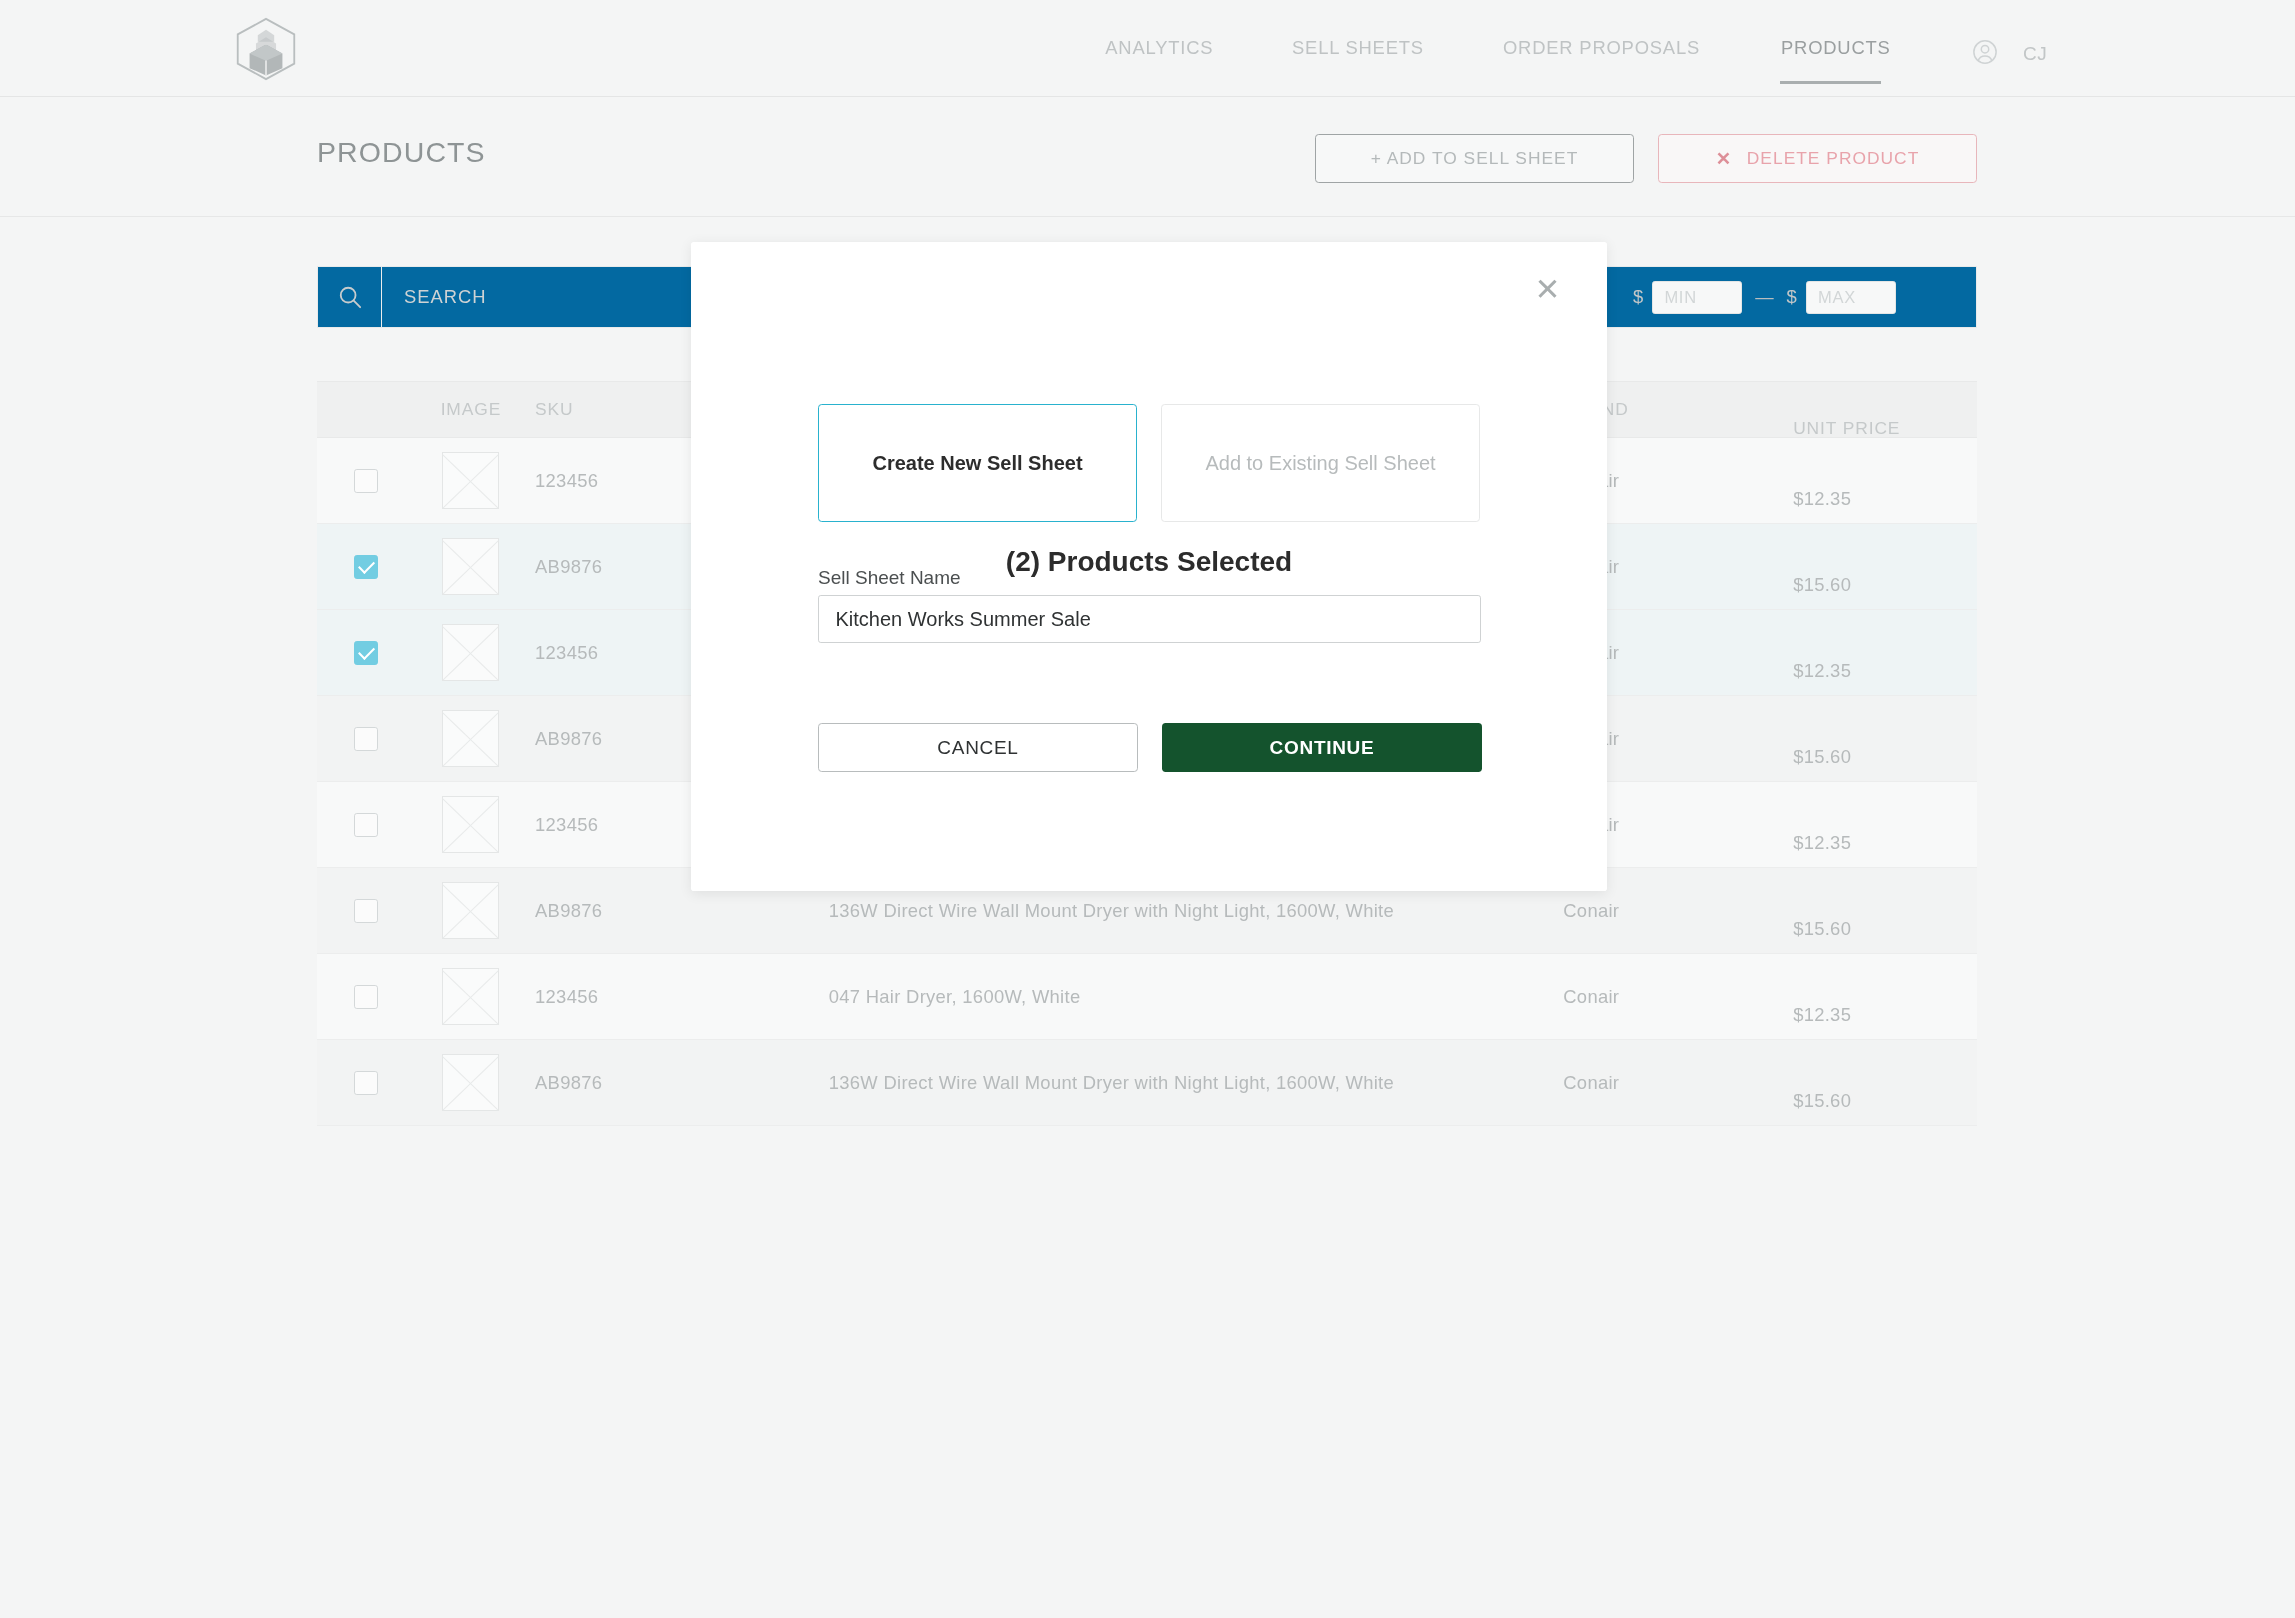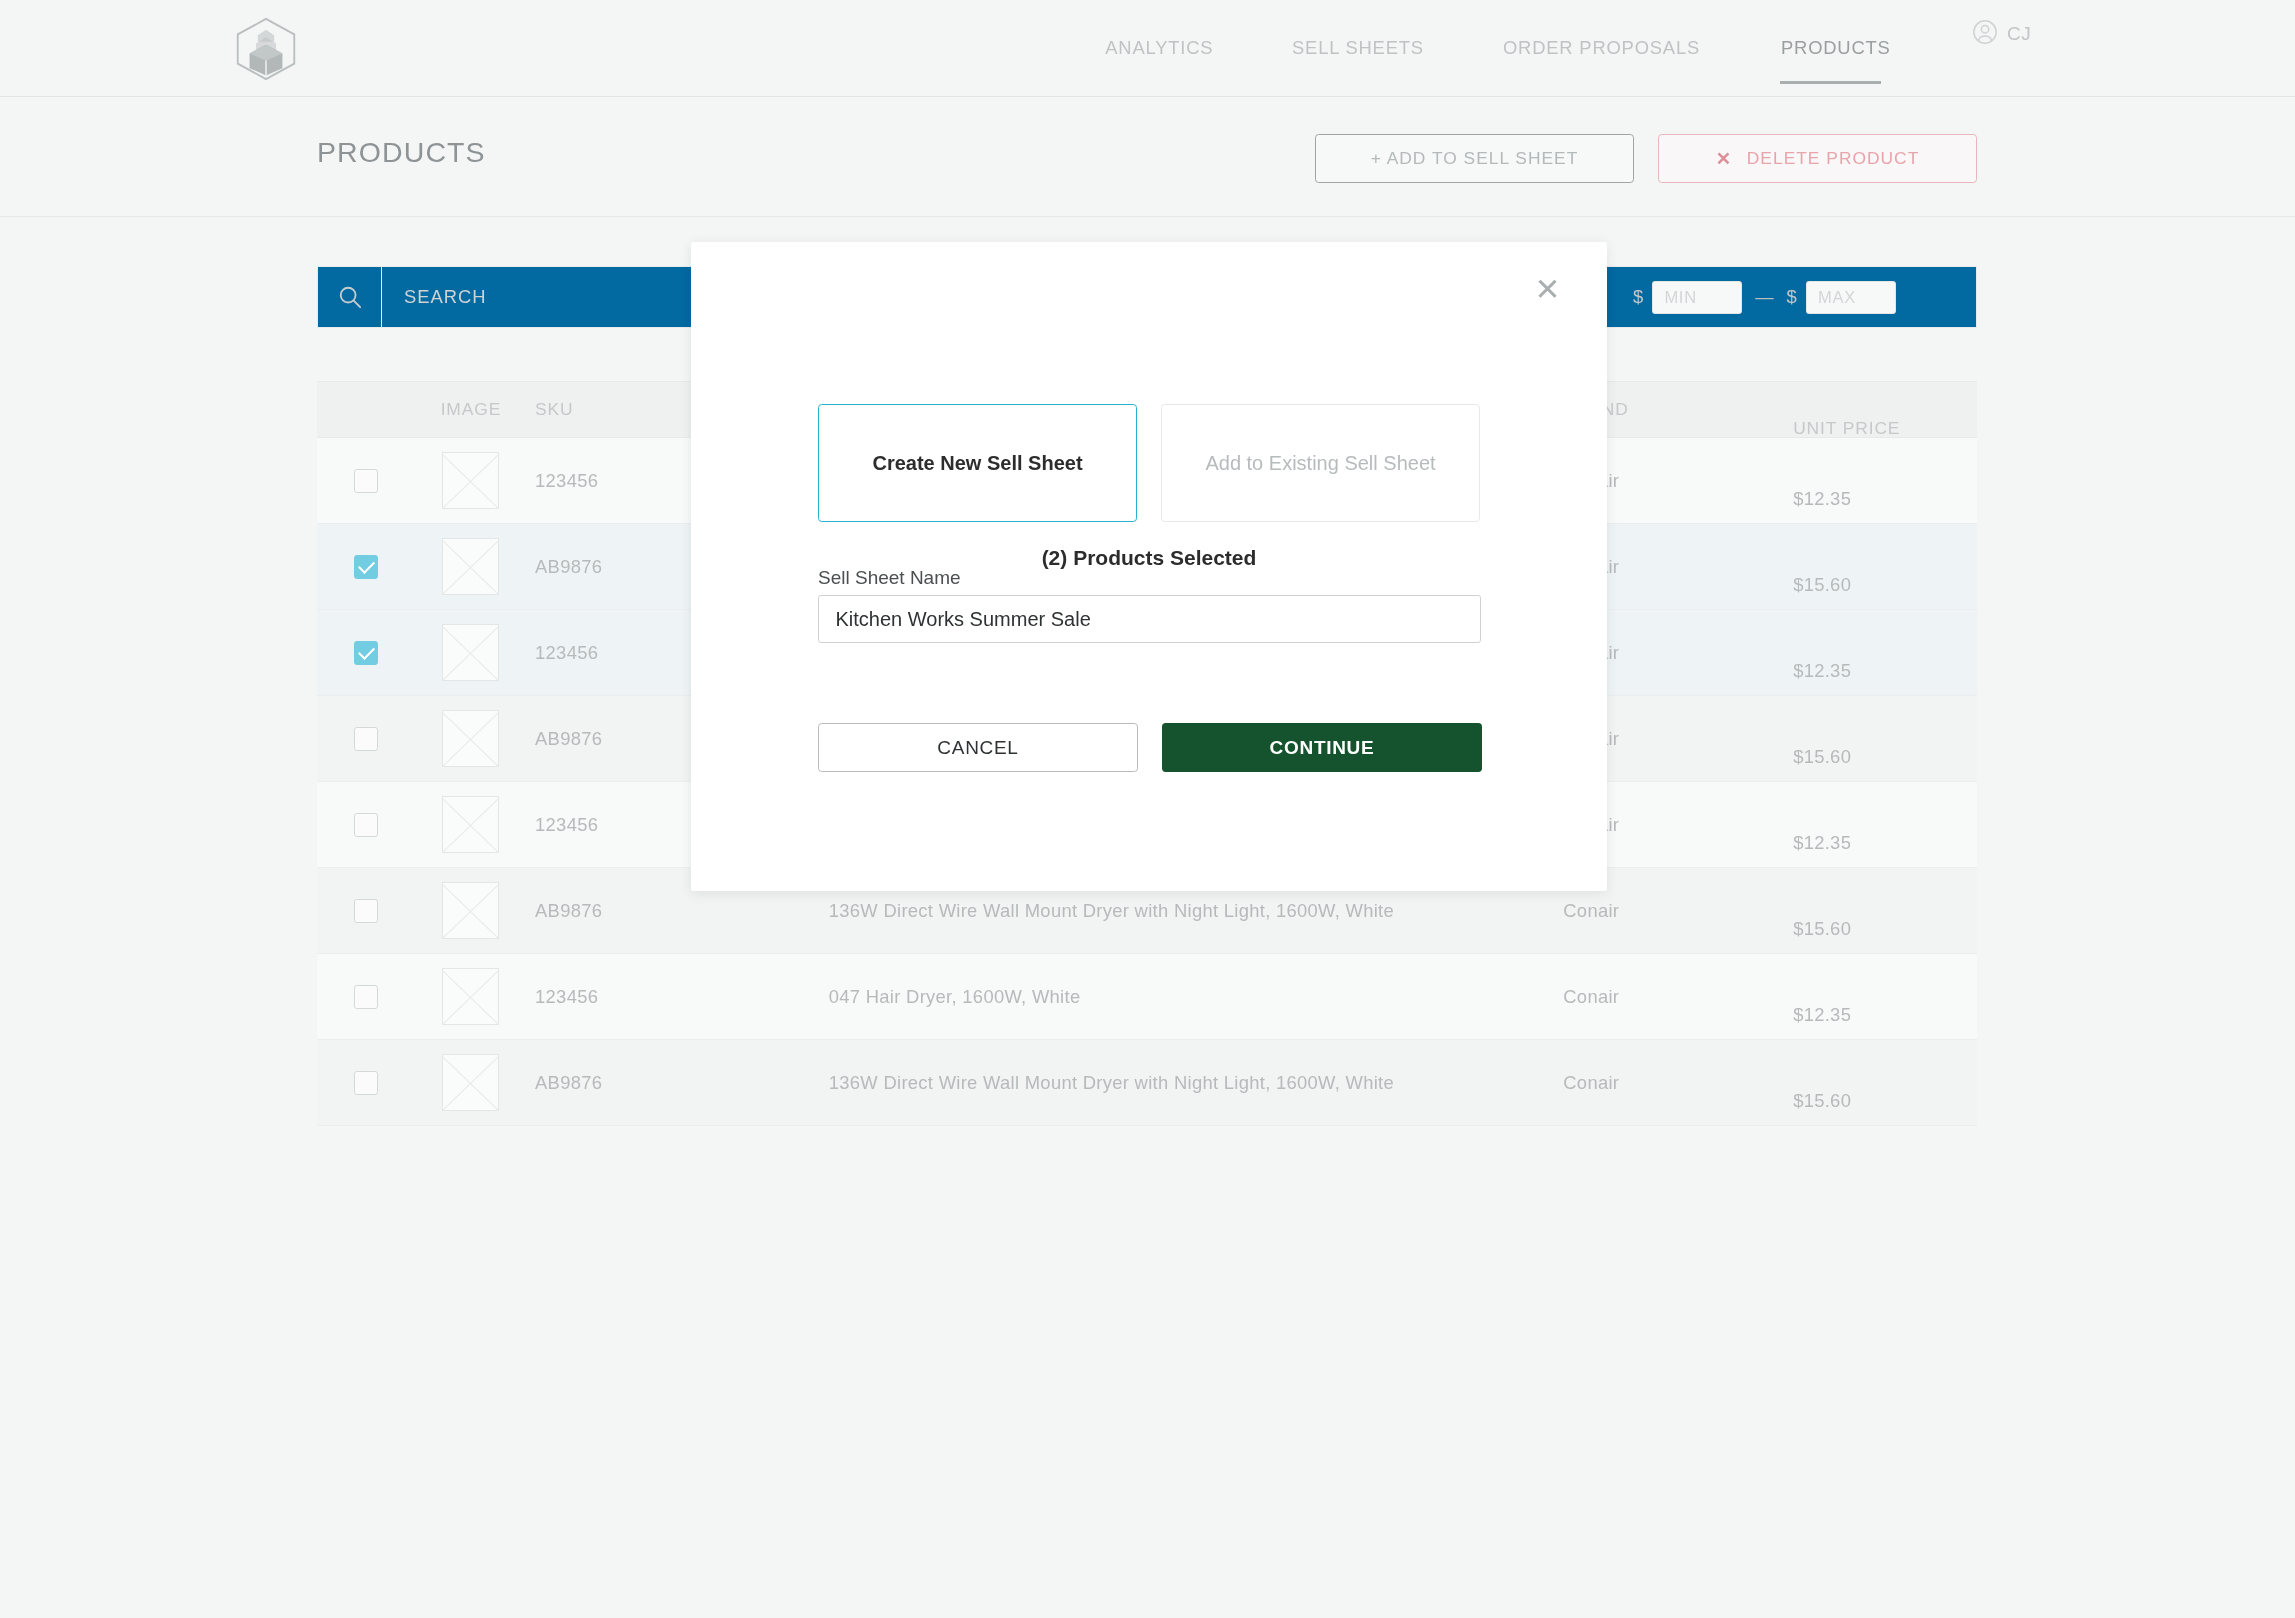--- a/index.html
+++ b/index.html
@@ -44,22 +44,22 @@
   .nav-item.orderproposals { left: 406px; }
   .nav-item.products { left: 684px; color: #9a9fa0; }
   .nav-underline {
     position: absolute;
     left: 1780px; top: 81px;
     width: 101px; height: 2.8px;
     background: #a9aeaf;
   }
   .avatar-wrap {
     position: absolute;
-    left: 1972px; top: 19px;
-    display: flex; align-items: center; gap: 9px;
+    left: 1972px; top: 39px;
+    display: flex; align-items: center; gap: 25px;
     cursor: pointer;
   }
   .avatar-name {
     font-size: 19px; color: #c2c6c7; letter-spacing: 0.5px;
   }
 
   
   .pageheader {
     position: absolute;
     top: 98px; left: 0;
@@ -252,21 +252,21 @@
     line-height: 27.5px;
     font-weight: 300;
     text-align: center;
     font-family: "Liberation Sans", sans-serif;
   }
   .modal-title {
     position: absolute;
     left: 0; top: 304px;
     width: 916px;
     text-align: center;
-    font-size: 21px;
+    font-size: 28px;
     font-weight: bold;
     color: #2c2c2c;
   }
   .choice {
     position: absolute;
     top: 404px;
     width: 319px; height: 118px;
     border-radius: 3.7px;
     display: flex; align-items: center; justify-content: center;
     font-size: 20px;

